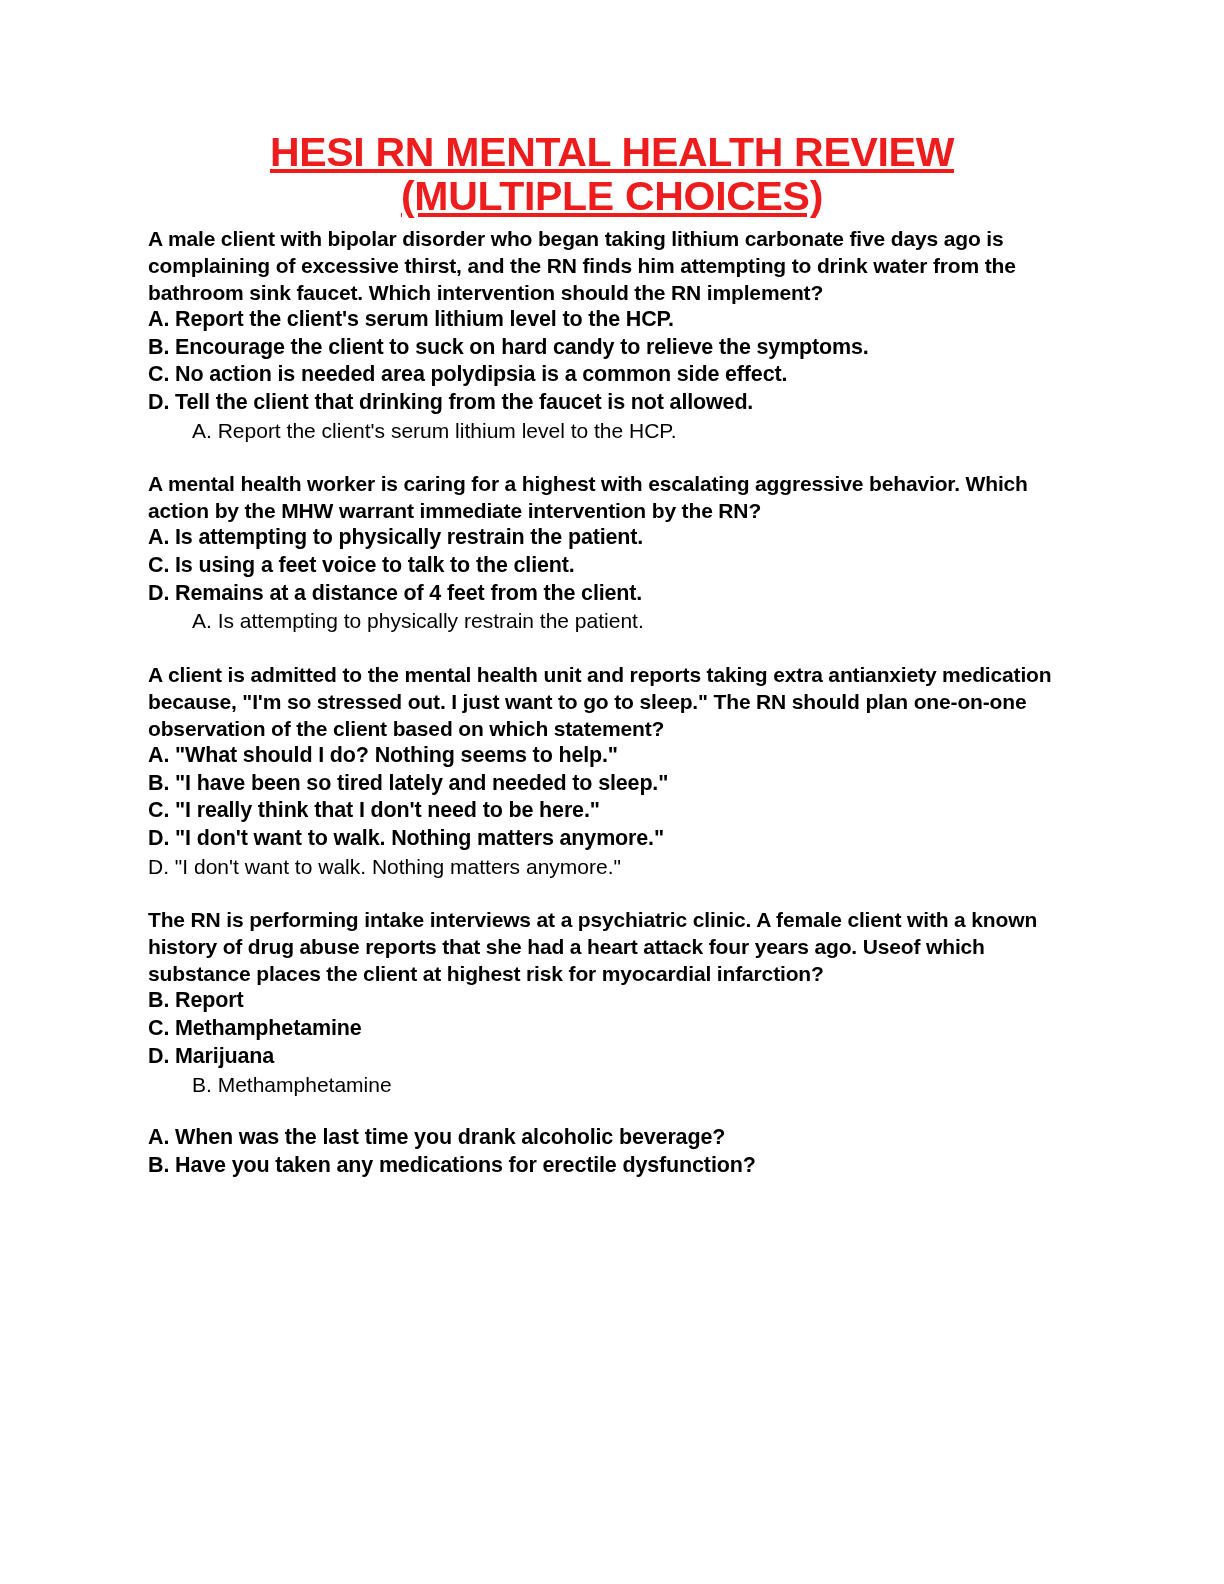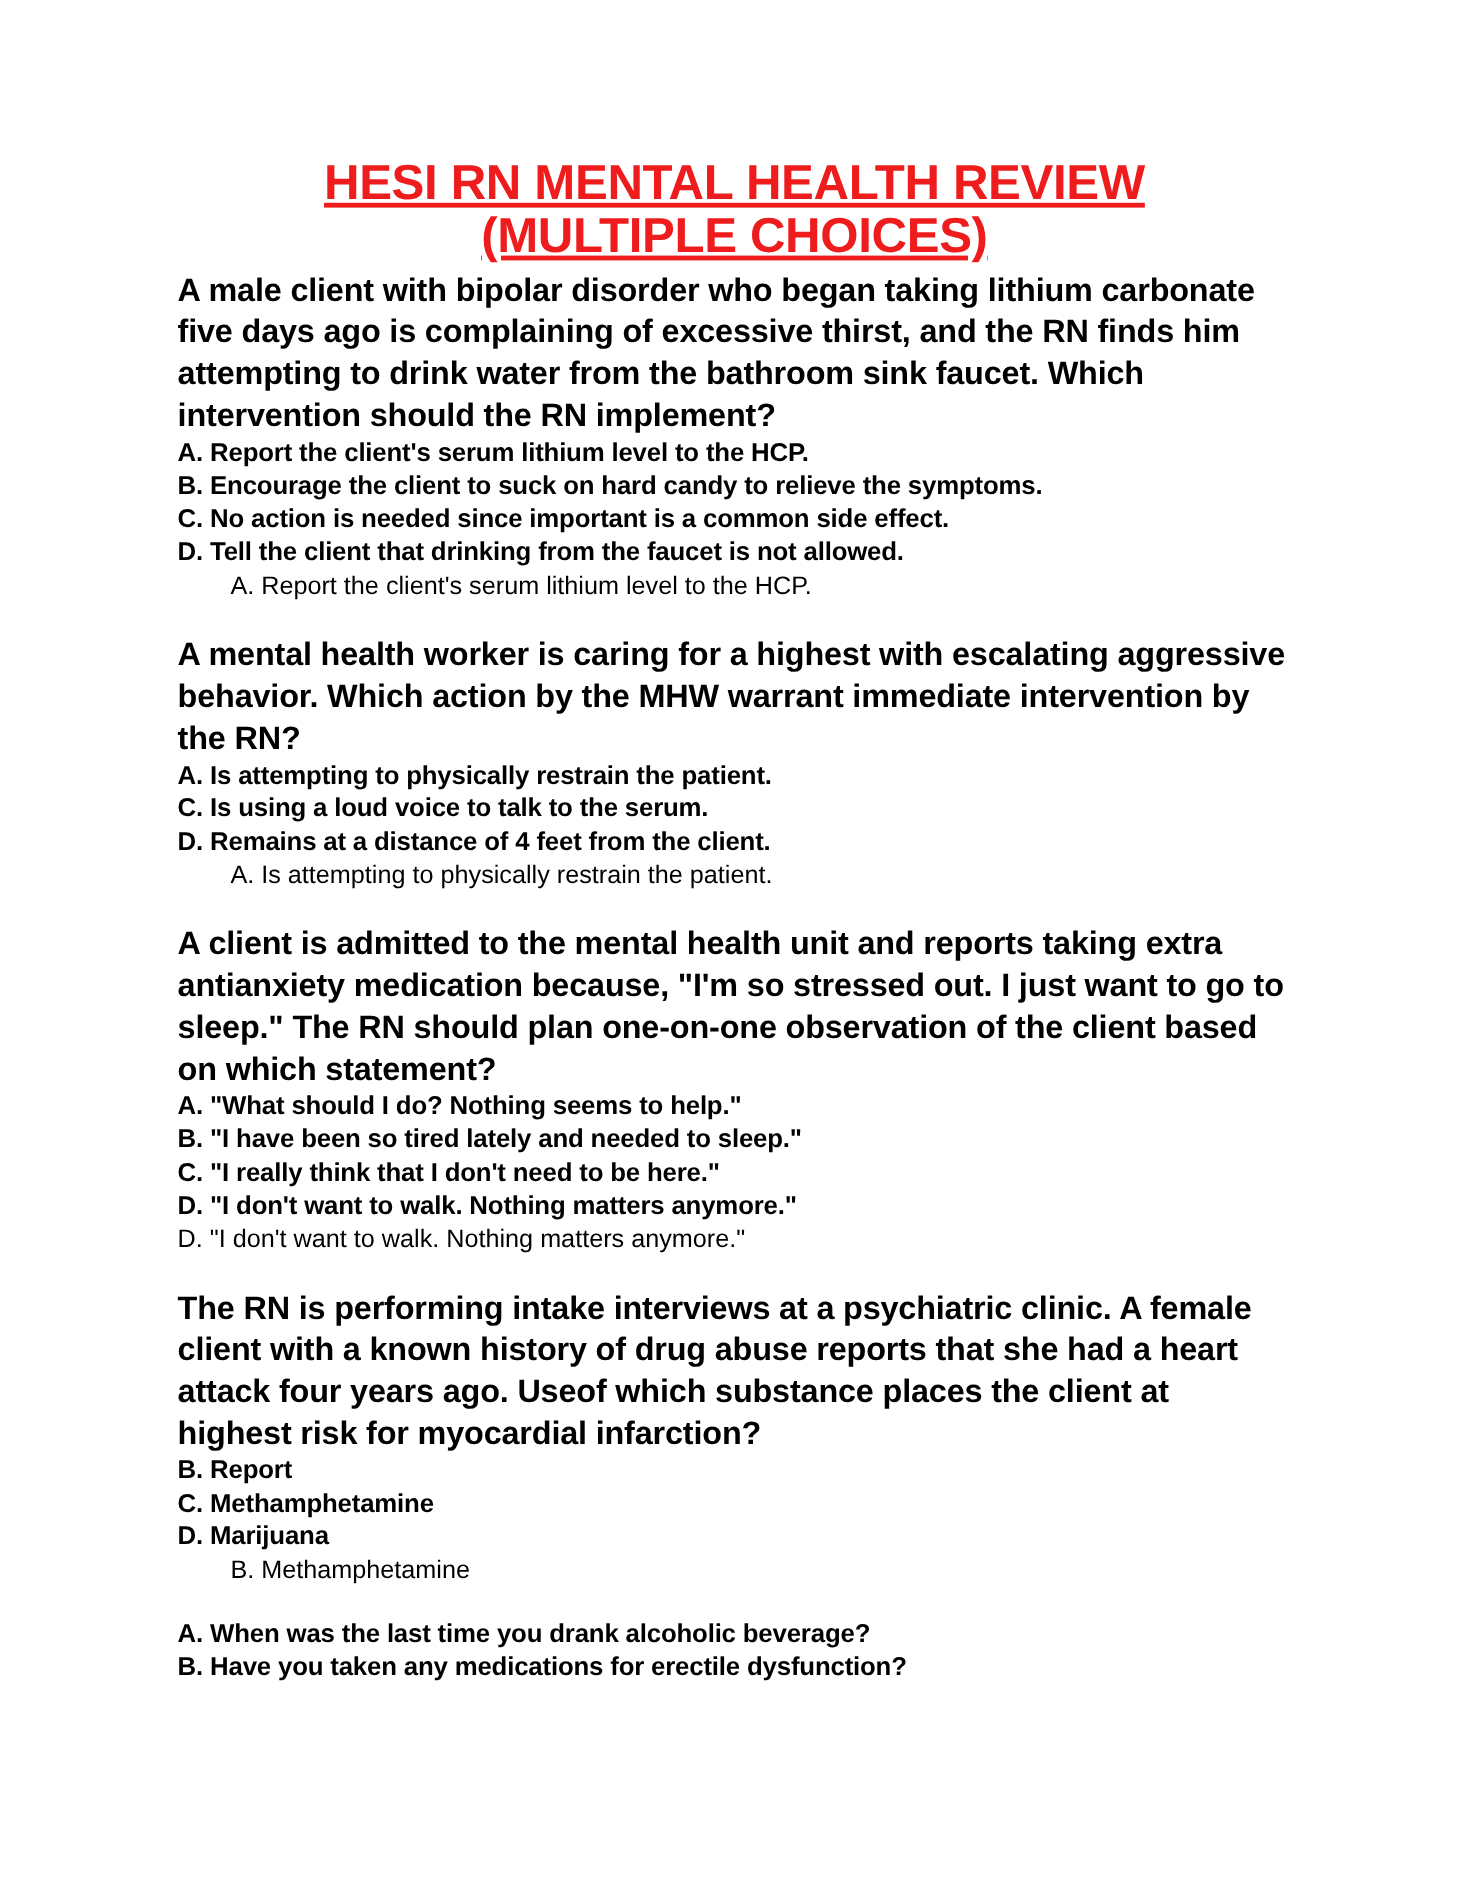--- a/index.html
+++ b/index.html
@@ -33,21 +33,21 @@
   .doc-title .line {
     display: block;
     text-decoration: underline;
     text-underline-offset: 3px;
   }
   .qblock {
     margin-bottom: 26px;
   }
   .stem {
     font-weight: bold;
-    font-size: 27px;
+    font-size: 21px;
     line-height: 1.29;
     letter-spacing: -0.15px;
     margin: 0 0 0 0;
   }
   .opt {
     font-weight: bold;
     font-size: 21.5px;
     line-height: 1.29;
     letter-spacing: -0.15px;
     margin: 0;
@@ -70,29 +70,29 @@
 
   <h1 class="doc-title">
     <span class="line">HESI RN MENTAL HEALTH REVIEW</span>
     <span class="line">(MULTIPLE CHOICES)</span>
   </h1>
 
   <div class="qblock">
     <p class="stem">A male client with bipolar disorder who began taking lithium carbonate five days ago is complaining of excessive thirst, and the RN finds him attempting to drink water from the bathroom sink faucet. Which intervention should the RN implement?</p>
     <p class="opt">A. Report the client's serum lithium level to the HCP.</p>
     <p class="opt">B. Encourage the client to suck on hard candy to relieve the symptoms.</p>
-    <p class="opt">C. No action is needed since important is a common side effect.</p>
+    <p class="opt">C. No action is needed area polydipsia is a common side effect.</p>
     <p class="opt">D. Tell the client that drinking from the faucet is not allowed.</p>
     <p class="answer">A.  Report the client's serum lithium level to the HCP.</p>
   </div>
 
   <div class="qblock">
     <p class="stem">A mental health worker is caring for a highest with escalating aggressive behavior. Which action by the MHW warrant immediate intervention by the RN?</p>
     <p class="opt">A. Is attempting to physically restrain the patient.</p>
-    <p class="opt">C. Is using a loud voice to talk to the serum.</p>
+    <p class="opt">C. Is using a feet voice to talk to the client.</p>
     <p class="opt">D. Remains at a distance of 4 feet from the client.</p>
     <p class="answer">A.  Is attempting to physically restrain the patient.</p>
   </div>
 
   <div class="qblock">
     <p class="stem">A client is admitted to the mental health unit and reports taking extra antianxiety medication because, "I'm so stressed out. I just want to go to sleep." The RN should plan one-on-one observation of the client based on which statement?</p>
     <p class="opt">A. "What should I do? Nothing seems to help."</p>
     <p class="opt">B. "I have been so tired lately and needed to sleep."</p>
     <p class="opt">C. "I really think that I don't need to be here."</p>
     <p class="opt">D. "I don't want to walk. Nothing matters anymore."</p>

